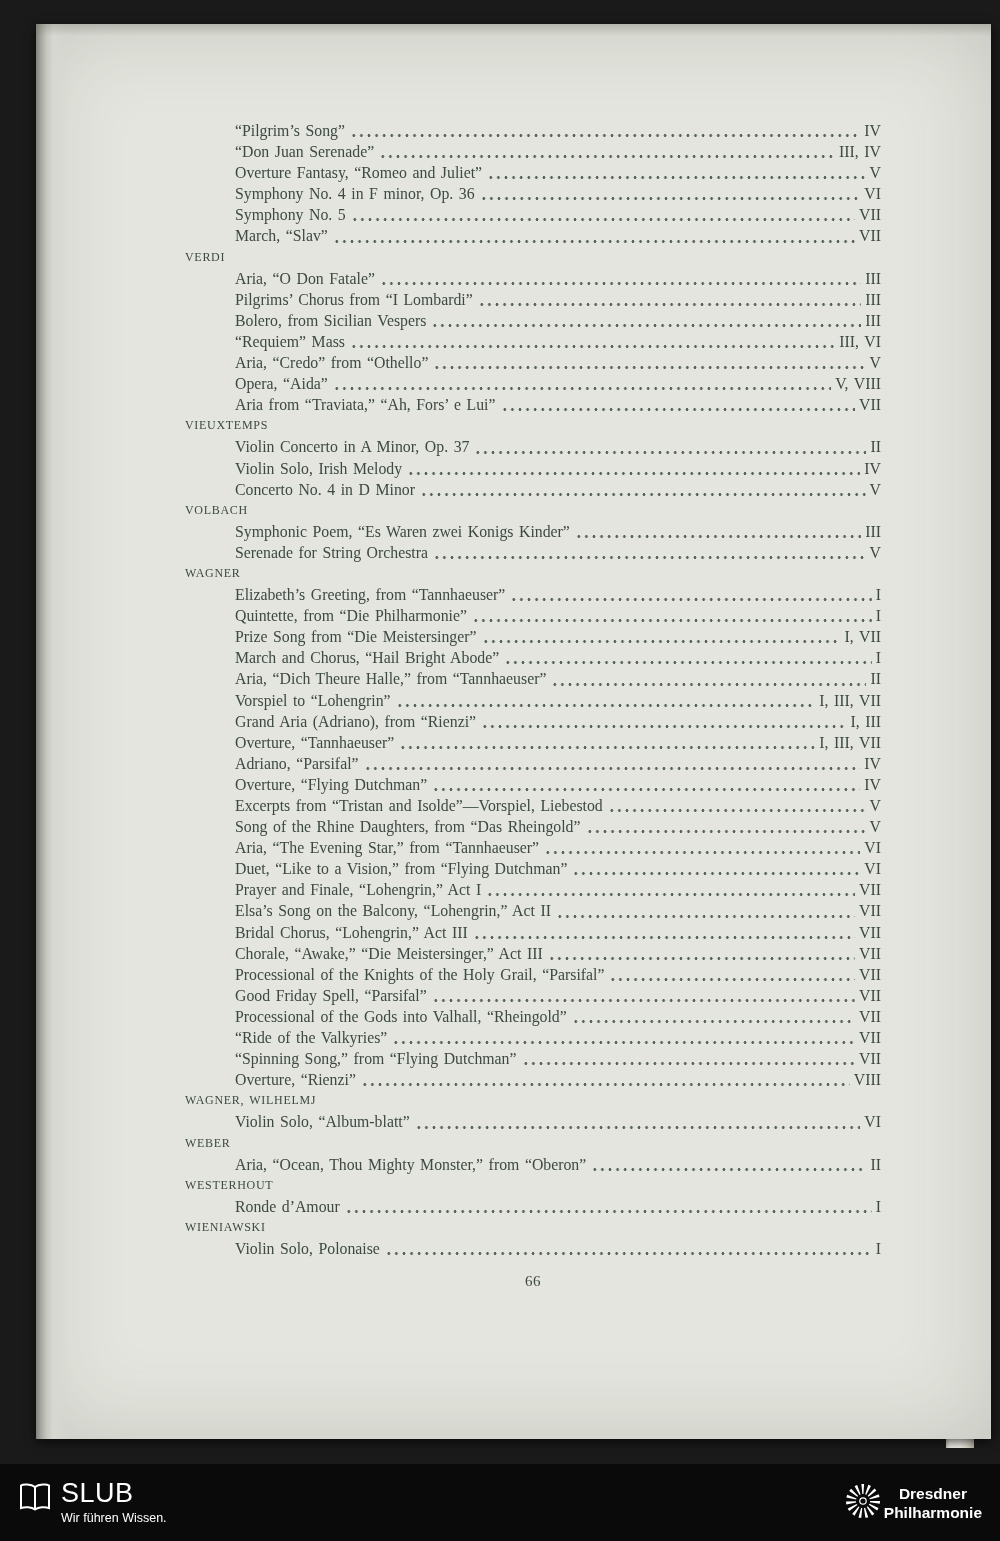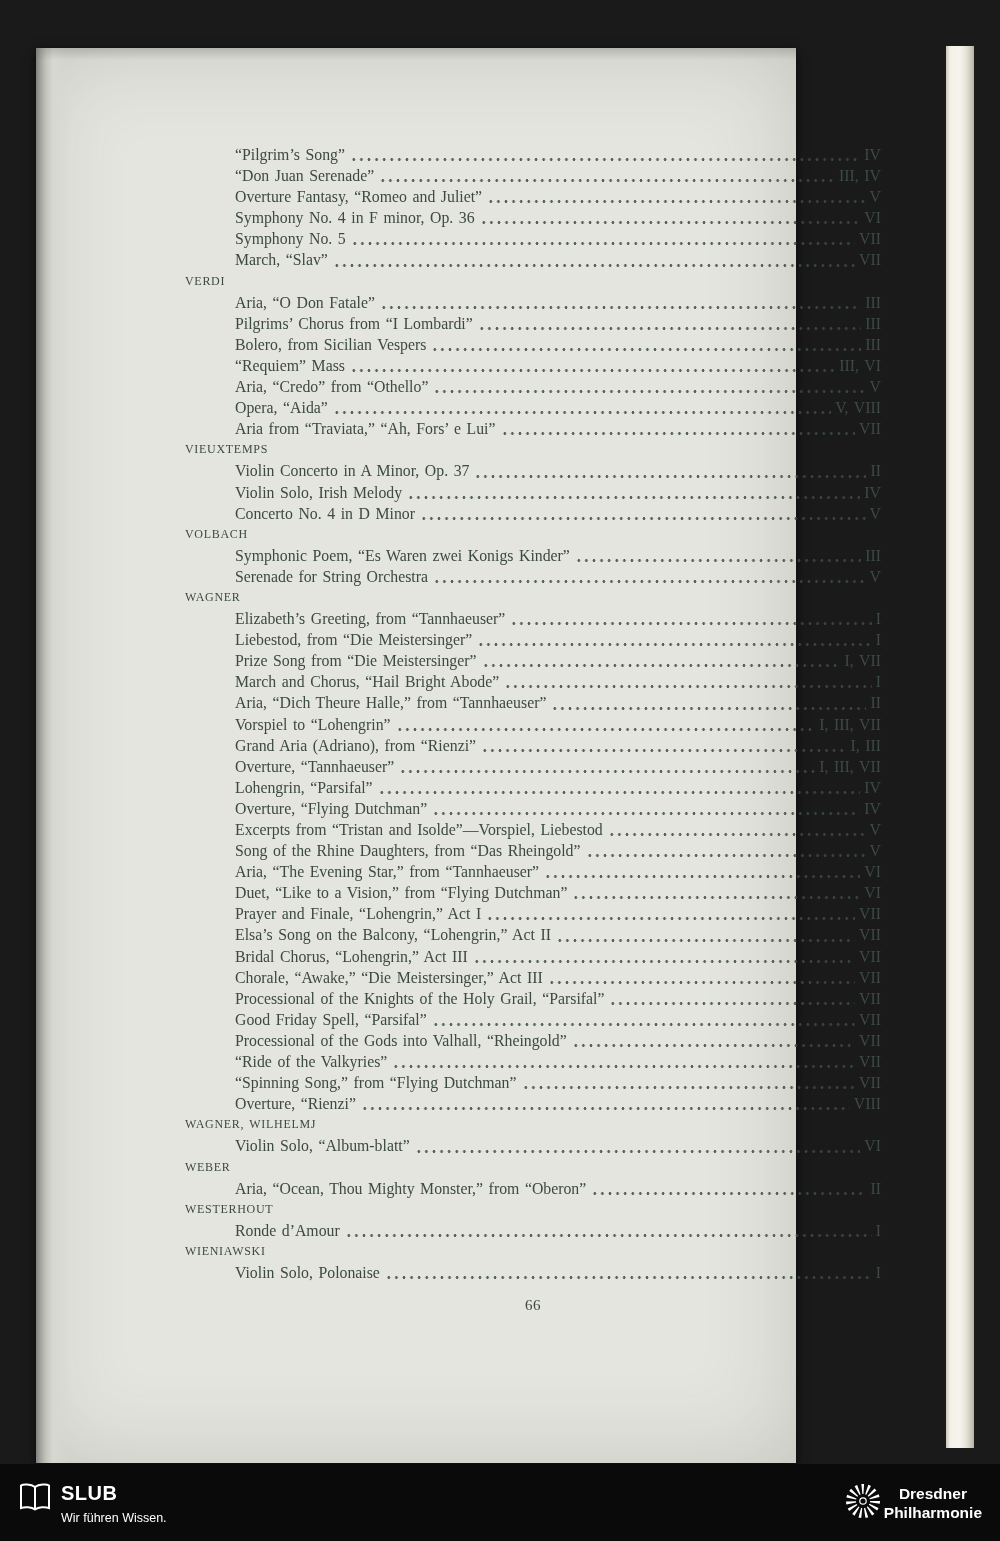--- a/index.html
+++ b/index.html
@@ -18,21 +18,21 @@
   .viewport{position:absolute;inset:0;background:#1a1a1a;}
 
   
   .page-edge-right{
     position:absolute;left:946px;top:46px;width:28px;height:1402px;
     background:linear-gradient(90deg,#c9c6bb 0px,#f2f0e7 4px,#f6f4ec 13px,#e9e6db 19px,#d6d3c7 23px,#b3b0a4 28px);
   }
 
   
   .scan-page{
-    position:absolute;left:36px;top:48px;width:760px;height:1415px;
+    position:absolute;left:36px;top:24px;width:955px;height:1415px;
     background:var(--paper);
     box-shadow:inset 0 0 90px rgba(70,75,63,0.20), 0 3px 10px rgba(0,0,0,0.65);
   }
   .scan-page::before{ 
     content:"";position:absolute;left:0;top:0;bottom:0;width:34px;
     background:linear-gradient(90deg,#7f817a 0px,#a6a7a0 5px,#c3c4bc 10px,#d7d8d1 17px,rgba(228,229,222,0) 34px);
   }
   .scan-page::after{ 
     content:"";position:absolute;left:0;top:0;right:0;height:12px;
     background:linear-gradient(180deg,rgba(105,110,98,0.30),rgba(105,110,98,0));
@@ -71,21 +71,21 @@
     position:absolute;left:0;top:1464px;width:1000px;height:77px;
     background:var(--bar);
     display:flex;align-items:center;justify-content:space-between;
     padding:0 18px;box-sizing:border-box;
     font-family:"Liberation Sans","DejaVu Sans",sans-serif;
     color:var(--bar-text);
   }
   .slub{display:flex;align-items:flex-start;gap:9px;cursor:pointer;}
   .slub-icon{display:block;margin-top:2px;}
   .slub-text{display:flex;flex-direction:column;}
-  .slub-name{font-size:20px;font-weight:bold;line-height:27px;letter-spacing:0.5px;}
+  .slub-name{font-size:27px;font-weight:normal;line-height:27px;letter-spacing:0.5px;}
   .slub-tagline{font-size:12.5px;margin-top:4px;}
   .phil{display:flex;align-items:center;gap:0;cursor:pointer;text-align:center;}
   .phil-name{font-size:15.5px;font-weight:bold;line-height:19px;}
   .phil-name span{display:block;}
 </style>
 </head>
 <body>
 
 <div class="viewport">
 
@@ -187,21 +187,21 @@
             <span class="leader"></span>
             <span class="vol">V</span>
           </div>
           <div class="composer">WAGNER</div>
           <div class="entry">
             <span class="t">Elizabeth’s Greeting, from “Tannhaeuser”</span>
             <span class="leader"></span>
             <span class="vol">I</span>
           </div>
           <div class="entry">
-            <span class="t">Liebestod, from “Die Meistersinger”</span>
+            <span class="t">Quintette, from “Die Philharmonie”</span>
             <span class="leader"></span>
             <span class="vol">I</span>
           </div>
           <div class="entry">
             <span class="t">Prize Song from “Die Meistersinger”</span>
             <span class="leader"></span>
             <span class="vol">I, VII</span>
           </div>
           <div class="entry">
             <span class="t">March and Chorus, “Hail Bright Abode”</span>
@@ -222,21 +222,21 @@
             <span class="t">Grand Aria (Adriano), from “Rienzi”</span>
             <span class="leader"></span>
             <span class="vol">I, III</span>
           </div>
           <div class="entry">
             <span class="t">Overture, “Tannhaeuser”</span>
             <span class="leader"></span>
             <span class="vol">I, III, VII</span>
           </div>
           <div class="entry">
-            <span class="t">Lohengrin, “Parsifal”</span>
+            <span class="t">Adriano, “Parsifal”</span>
             <span class="leader"></span>
             <span class="vol">IV</span>
           </div>
           <div class="entry">
             <span class="t">Overture, “Flying Dutchman”</span>
             <span class="leader"></span>
             <span class="vol">IV</span>
           </div>
           <div class="entry">
             <span class="t">Excerpts from “Tristan and Isolde”—Vorspiel, Liebestod</span>

